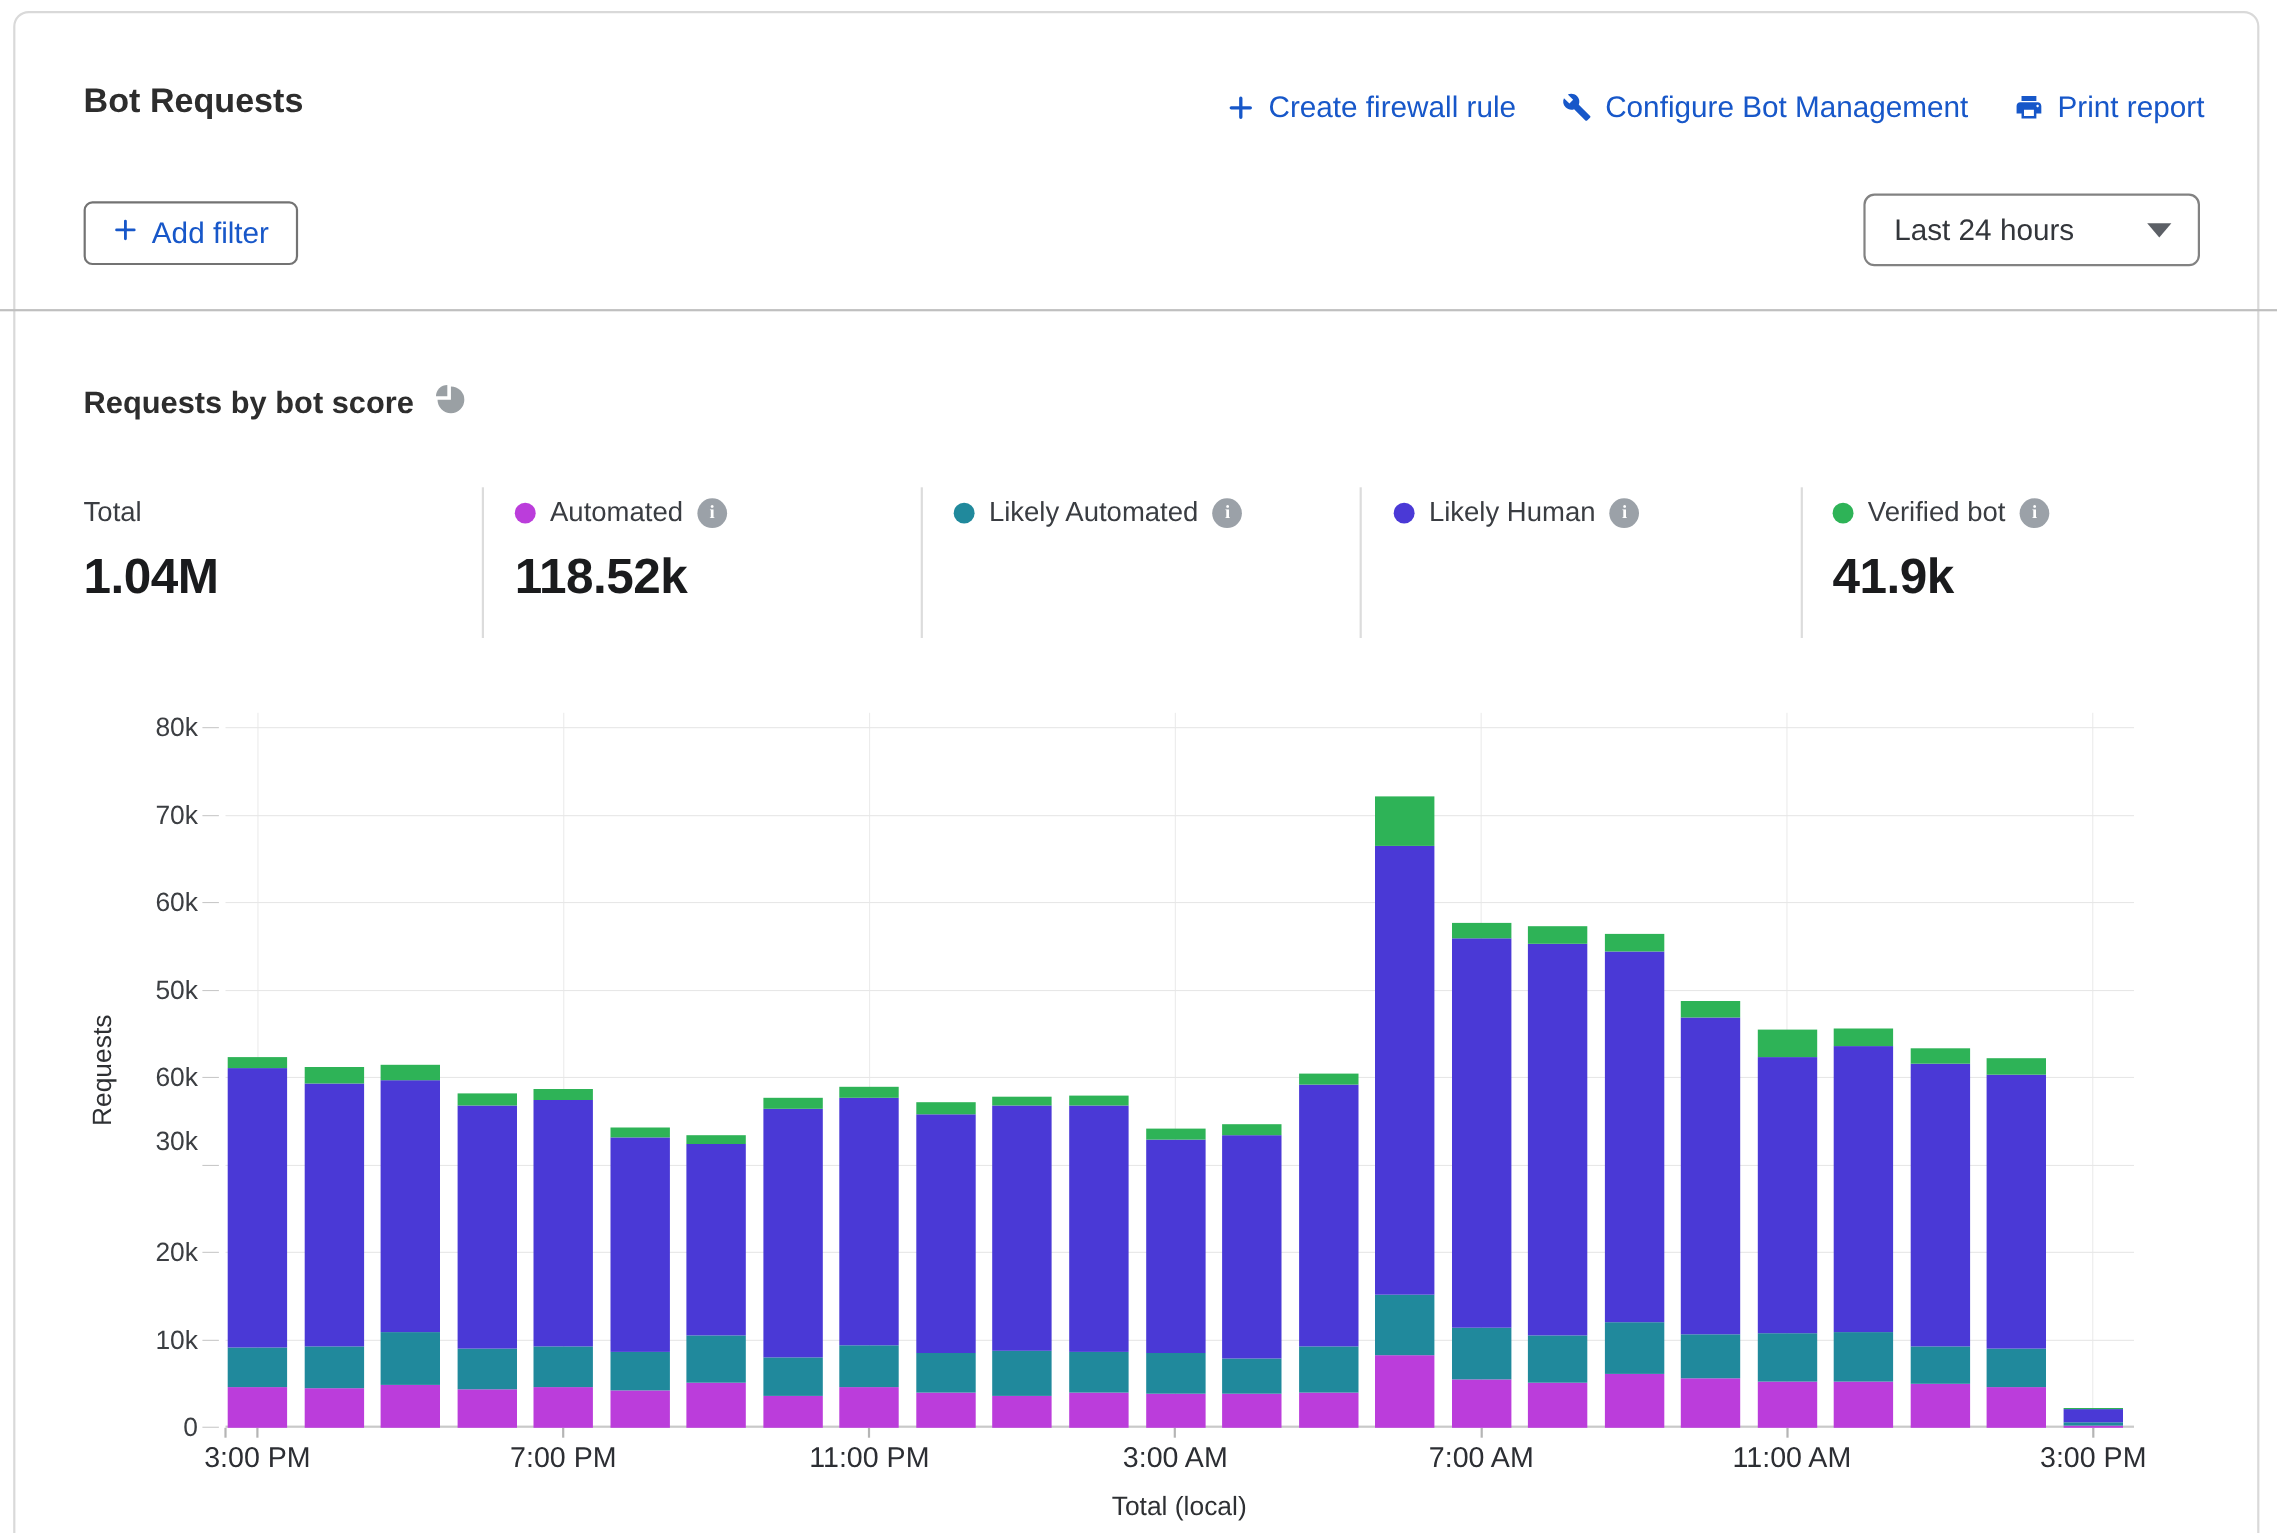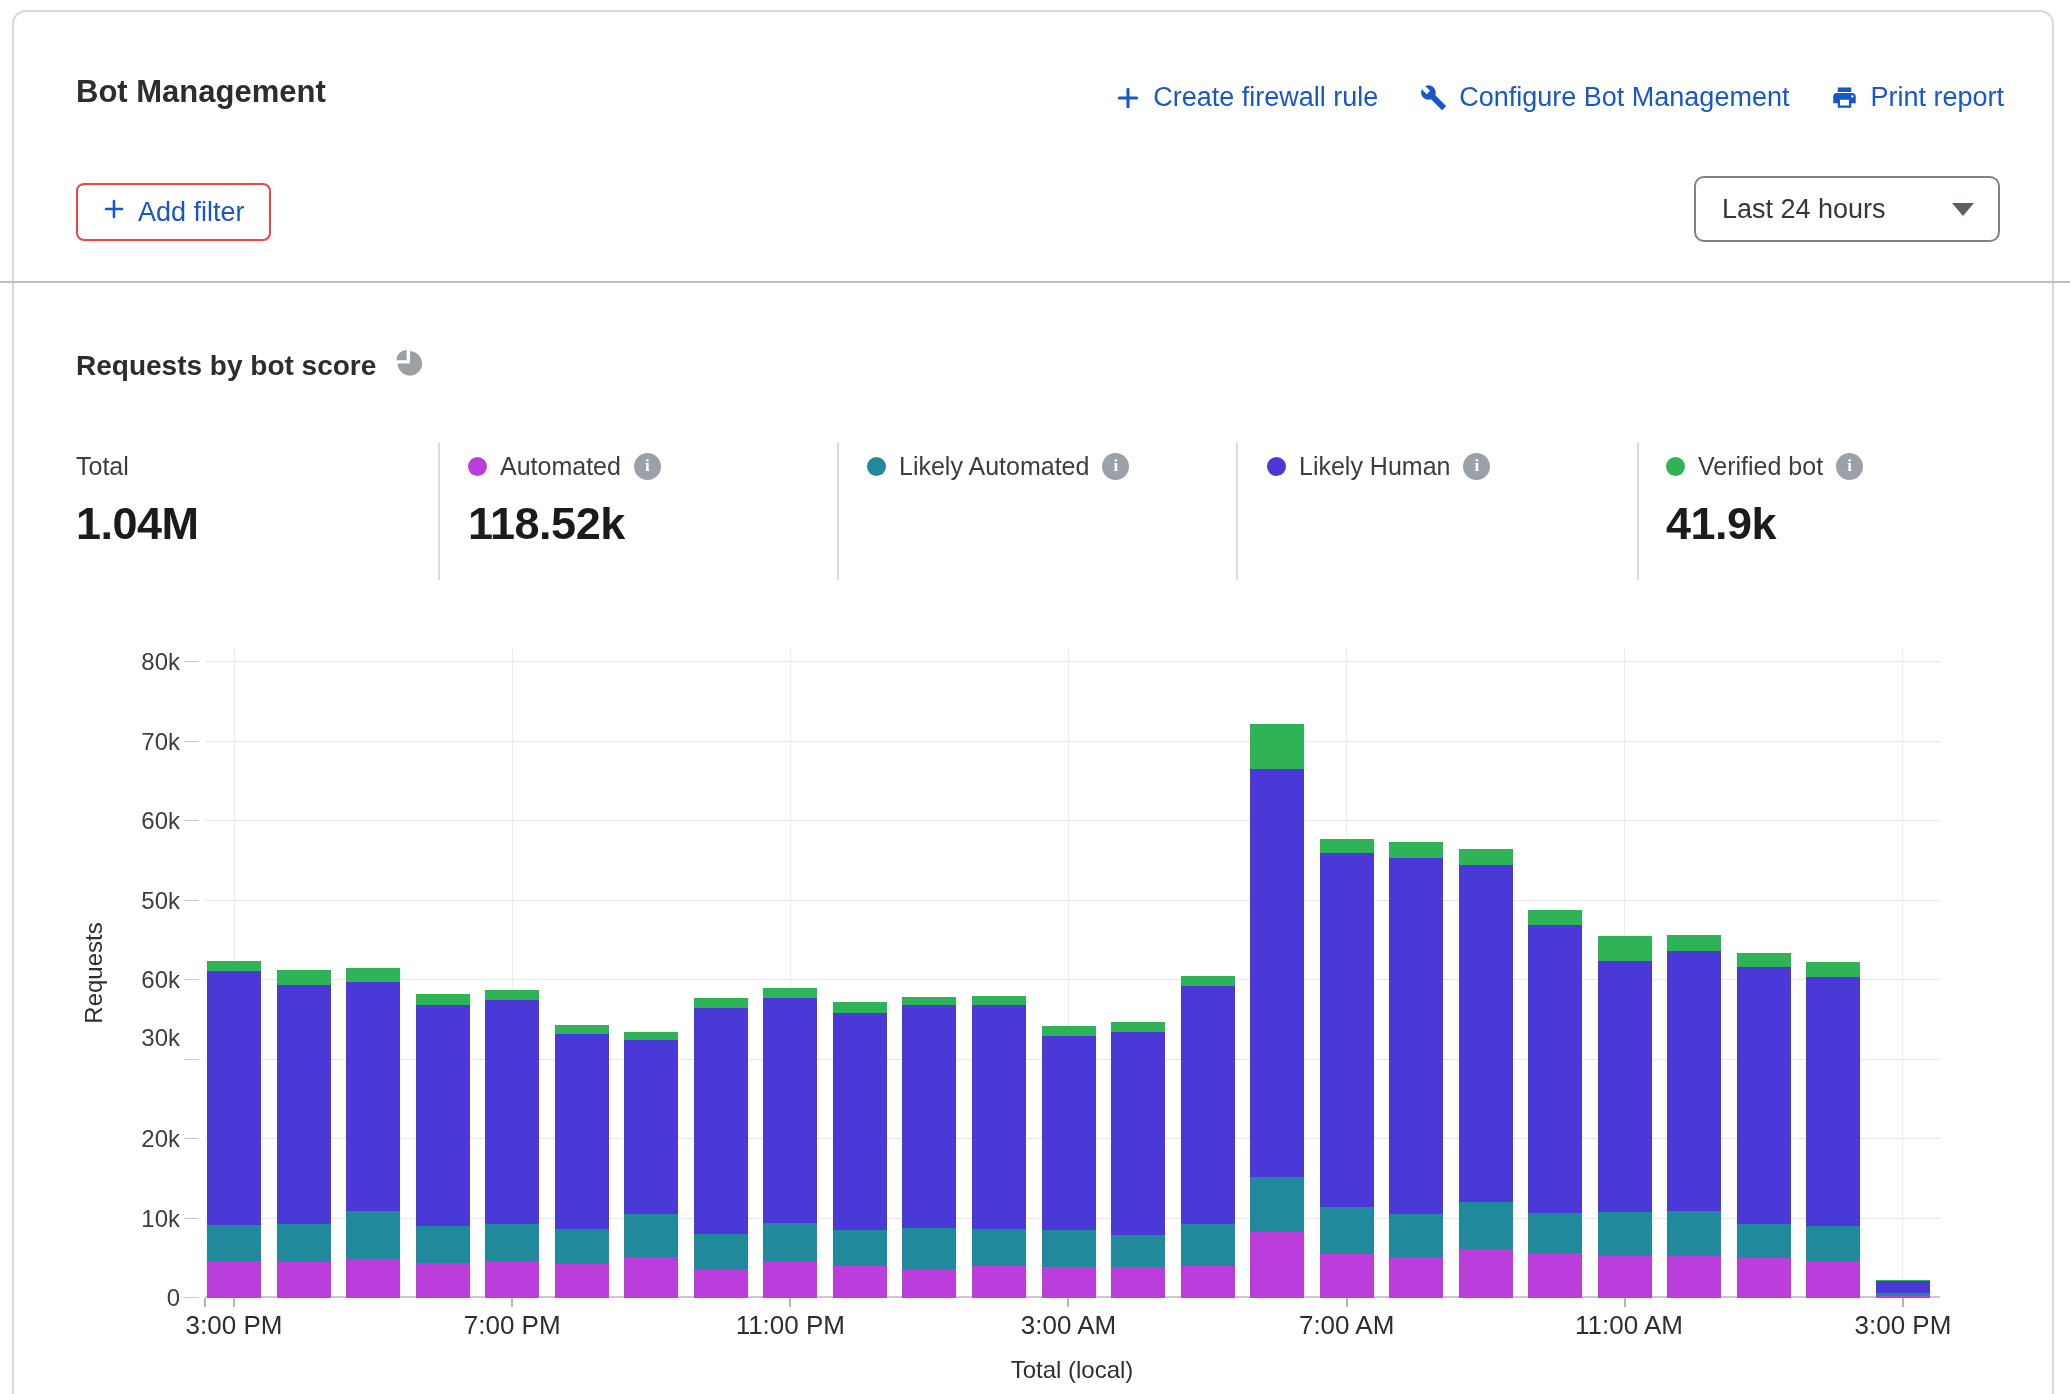--- a/index.html
+++ b/index.html
@@ -11,21 +11,21 @@
   .divider { position:absolute; left:0; top:281px; width:2070px; height:2px; background:#bfbfbf; }
 
   .page-title { position:absolute; left:76px; top:74px; font-size:31px; font-weight:700; color:#2d2d2d; }
 
   .actions { position:absolute; top:82px; right:66px; display:flex; align-items:center; gap:42px; }
   .action { display:flex; align-items:center; gap:12px; color:#1757c9; font-size:27px;
     cursor:pointer; text-decoration:none; }
   .action svg { display:block; }
 
   .add-filter { position:absolute; left:76px; top:183px; height:58px; display:flex; align-items:center;
-    gap:12px; padding:0 24px; border:2px solid #ef4444; border-radius:8px; color:#1757c9;
+    gap:12px; padding:0 24px; border:2px solid #737373; border-radius:8px; color:#1757c9;
     font-size:27px; background:#fff; cursor:pointer; }
 
   .dropdown { position:absolute; top:176px; right:70px; width:306px; height:66px; background:#fff;
     border:2px solid #828282; border-radius:10px; display:flex; align-items:center; cursor:pointer; }
   .dropdown-label { margin-left:26px; flex:1; font-size:27px; color:#33363b; }
   .caret { margin-right:24px; width:0; height:0; border-left:11px solid transparent;
     border-right:11px solid transparent; border-top:13px solid #5c6066; }
 
   .section-heading { position:absolute; left:76px; top:348px; display:flex; align-items:center; gap:18px; }
   .section-heading .txt { font-size:28px; font-weight:700; color:#2d2d2d; }
@@ -55,21 +55,21 @@
   .y-title { position:absolute; left:-6px; top:958px; width:200px; height:30px; line-height:30px;
     text-align:center; transform:rotate(-90deg); font-size:24px; color:#2e3033; }
   .x-title { position:absolute; left:1072px; top:1356px; transform:translateX(-50%);
     font-size:24px; color:#2e3033; }
 </style>
 </head>
 <body>
 
 <div class="card"></div>
 
-<h1 class="page-title">Bot Management</h1>
+<h1 class="page-title">Bot Requests</h1>
 
 <div class="actions">
   <a class="action">
     <span>
       <svg width="26" height="26" viewBox="0 0 24 24">
           <path d="M12 4v16M4 12h16" stroke="#1757c9" stroke-width="2.8" stroke-linecap="round" fill="none"></path>
         </svg>
     </span>
     <span>Create firewall rule</span>
   </a>

